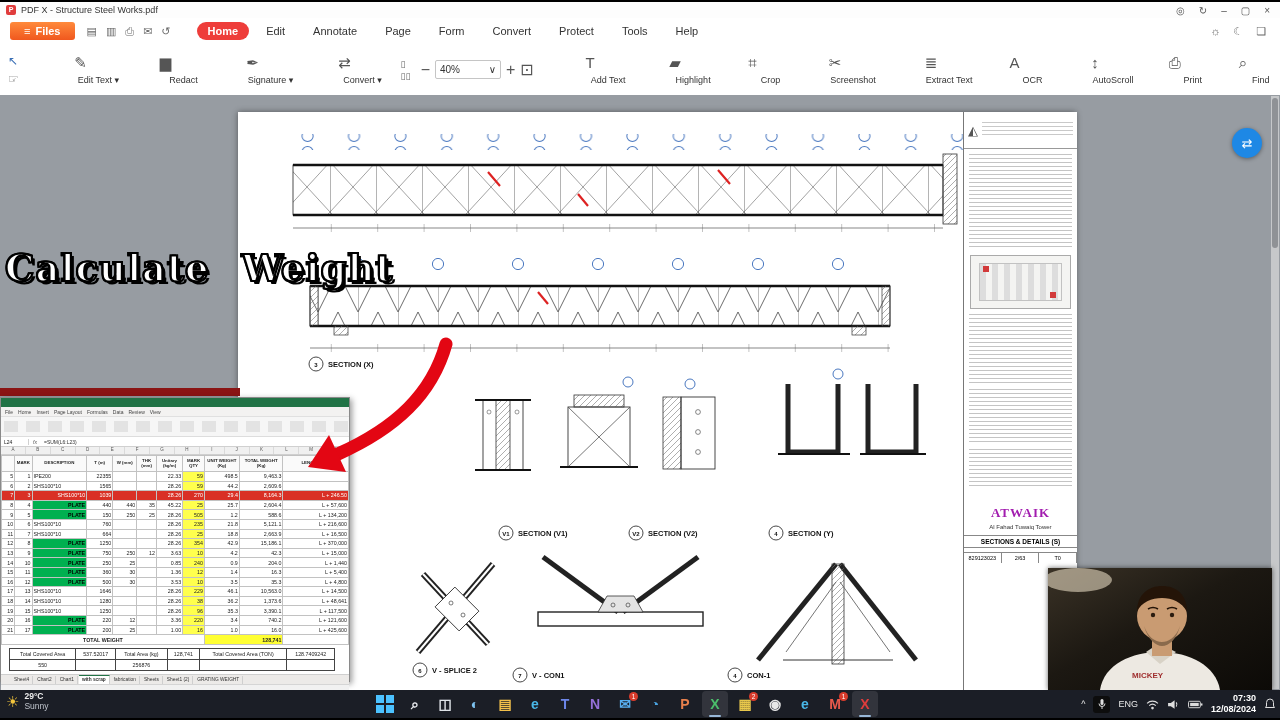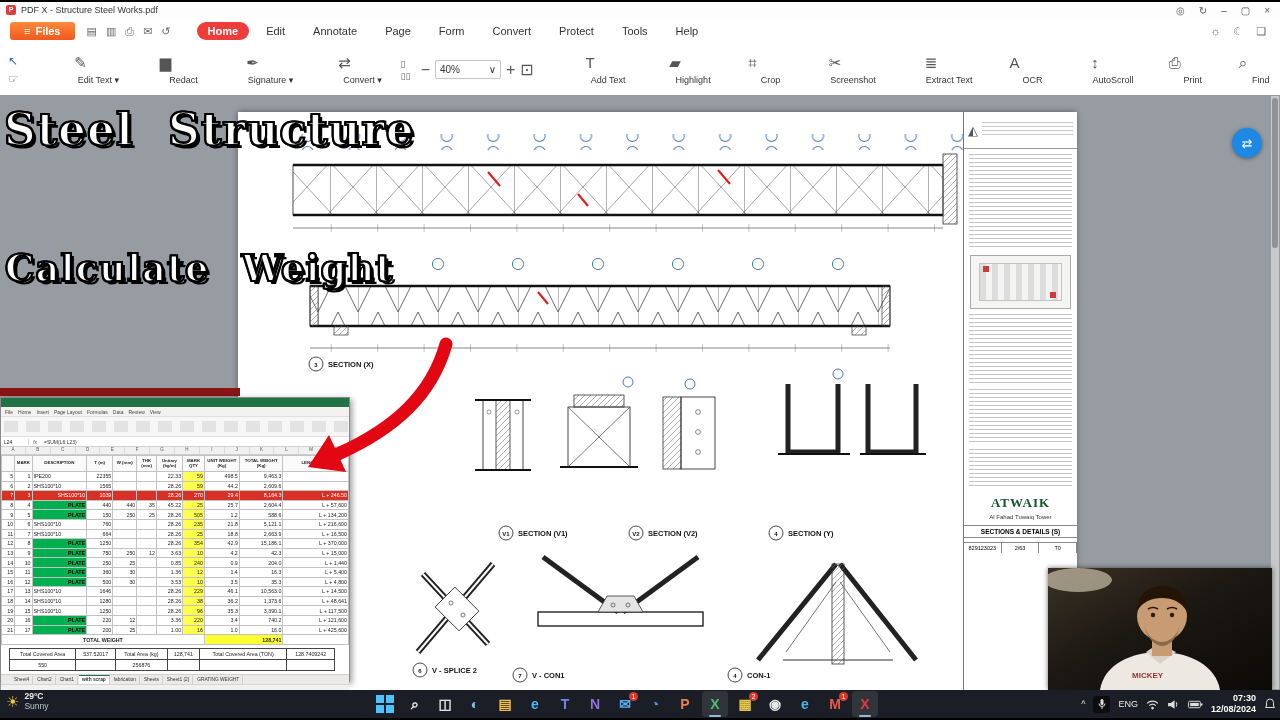--- a/index.html
+++ b/index.html
@@ -55,21 +55,21 @@
   .tb-mark{font-size:13px;color:#555;}
   .tb-lines{flex:1;height:16px;background:repeating-linear-gradient(#c9c9c9 0 1px,transparent 1px 4px);}
   .tb-text{margin:5px 5px 0 5px;background:repeating-linear-gradient(#c4c4c4 0 1px,transparent 1px 4px);}
   .h95{height:95px;} .h70{height:70px;} .h55{height:55px;} .h40{height:40px;}
   .tb-plan{margin:6px 6px 0 6px;height:52px;border:1px solid #aaa;background:#f4f4f2;position:relative;}
   .tb-plan::before{content:'';position:absolute;left:8px;top:7px;right:8px;bottom:7px;
                    border:1px solid #c2c2c2;background:repeating-linear-gradient(90deg,#ddd 0 6px,transparent 6px 12px);}
   .rp{position:absolute;width:6px;height:6px;background:#d23a3a;z-index:2;}
   .rp1{left:12px;top:10px;} .rp2{right:14px;bottom:10px;}
   .tb-company{font-family:"Liberation Serif",serif;font-weight:bold;font-size:13px;letter-spacing:1px;
-              text-align:center;margin-top:6px;color:#14532d;}
+              text-align:center;margin-top:16px;color:#a21caf;}
   .tb-proj{text-align:center;font-size:6px;color:#333;margin-top:3px;}
   .tb-title{text-align:center;font-weight:bold;font-size:6.5px;border-top:1px solid #888;
             border-bottom:1px solid #888;margin-top:5px;padding:2px 0;}
   .tb-grid{display:flex;border-top:1px solid #888;margin-top:4px;}
   .tb-grid span{flex:1;border-right:1px solid #888;text-align:center;font-size:5.5px;padding:2px 0;}
 
   
   .vscroll{position:absolute;left:1271px;top:96px;width:8px;height:593px;background:#c6c8ca;}
   .vthumb{position:absolute;left:1px;top:2px;width:6px;height:150px;background:#8f9296;border-radius:3px;}
   .floatbtn{position:absolute;left:1232px;top:128px;width:30px;height:30px;border-radius:50%;
@@ -455,21 +455,20 @@
   </div>
 
   <div class="vscroll">
     <div class="vthumb"></div>
   </div>
 
   <div class="floatbtn">
     <span>⇄</span>
   </div>
 
-  <div class="ovl ovl1">Steel Structure</div>
   <div class="ovl ovl3">Calculate Weight</div>
 
   <svg class="arrow" width="190" height="170" viewBox="0 0 190 170">
     <path d="M162 8 C148 58 112 92 54 118" fill="none" stroke="#e30613" stroke-width="13" stroke-linecap="round"></path>
     <polygon points="24,131 45,99 62,136" fill="#e30613"></polygon>
   </svg>
 
   <div class="xlwrap">
     <div class="maroon"></div>
     <div class="xlwin">

